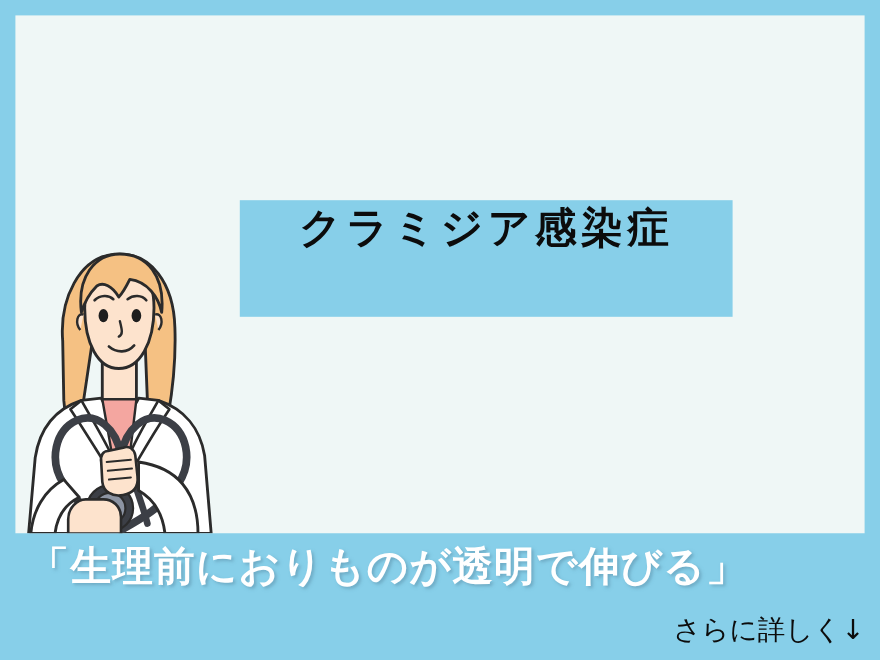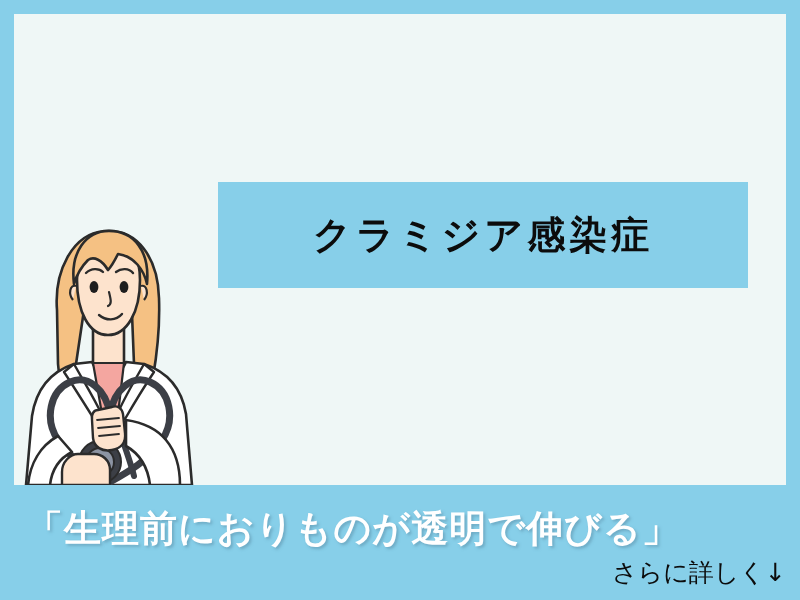--- a/index.html
+++ b/index.html
@@ -27,25 +27,25 @@
     width: 772px;
     height: 471px;
     background: #eff7f6;
   }
 
   
   .title-plate {
     position: absolute;
     left: 218px;
     top: 182px;
-    width: 530px;
+    width: 448px;
     height: 106px;
     background: #87cfe9;
     display: flex;
-    align-items: center;
+    align-items: flex-start;
     justify-content: center;
   }
   .title-text {
     font-size: 38px;
     font-weight: 700;
     color: #0c0c0c;
     letter-spacing: 4px;
     white-space: nowrap;
     font-family: "DejaVu Sans", "Liberation Sans", sans-serif;
   }
@@ -73,21 +73,21 @@
   .caption-line {
     position: absolute;
     color: #ffffff;
     font-weight: 700;
     font-size: 37px;
     letter-spacing: 1px;
     white-space: nowrap;
     text-shadow: 2px 2px 3px rgba(90,140,165,0.55);
     font-family: "DejaVu Sans", "Liberation Sans", sans-serif;
   }
-  .caption-line-1 { left: 26px; top: 490px; margin-top: 14px; }
+  .caption-line-1 { left: 26px; top: 490px; }
   .caption-line-2 { left: 26px; top: 538px; }
 
   .more-link {
     position: absolute;
     left: 612px;
     top: 556px;
     color: #0c0c0c;
     font-weight: 400;
     font-size: 25px;
     letter-spacing: 0px;

